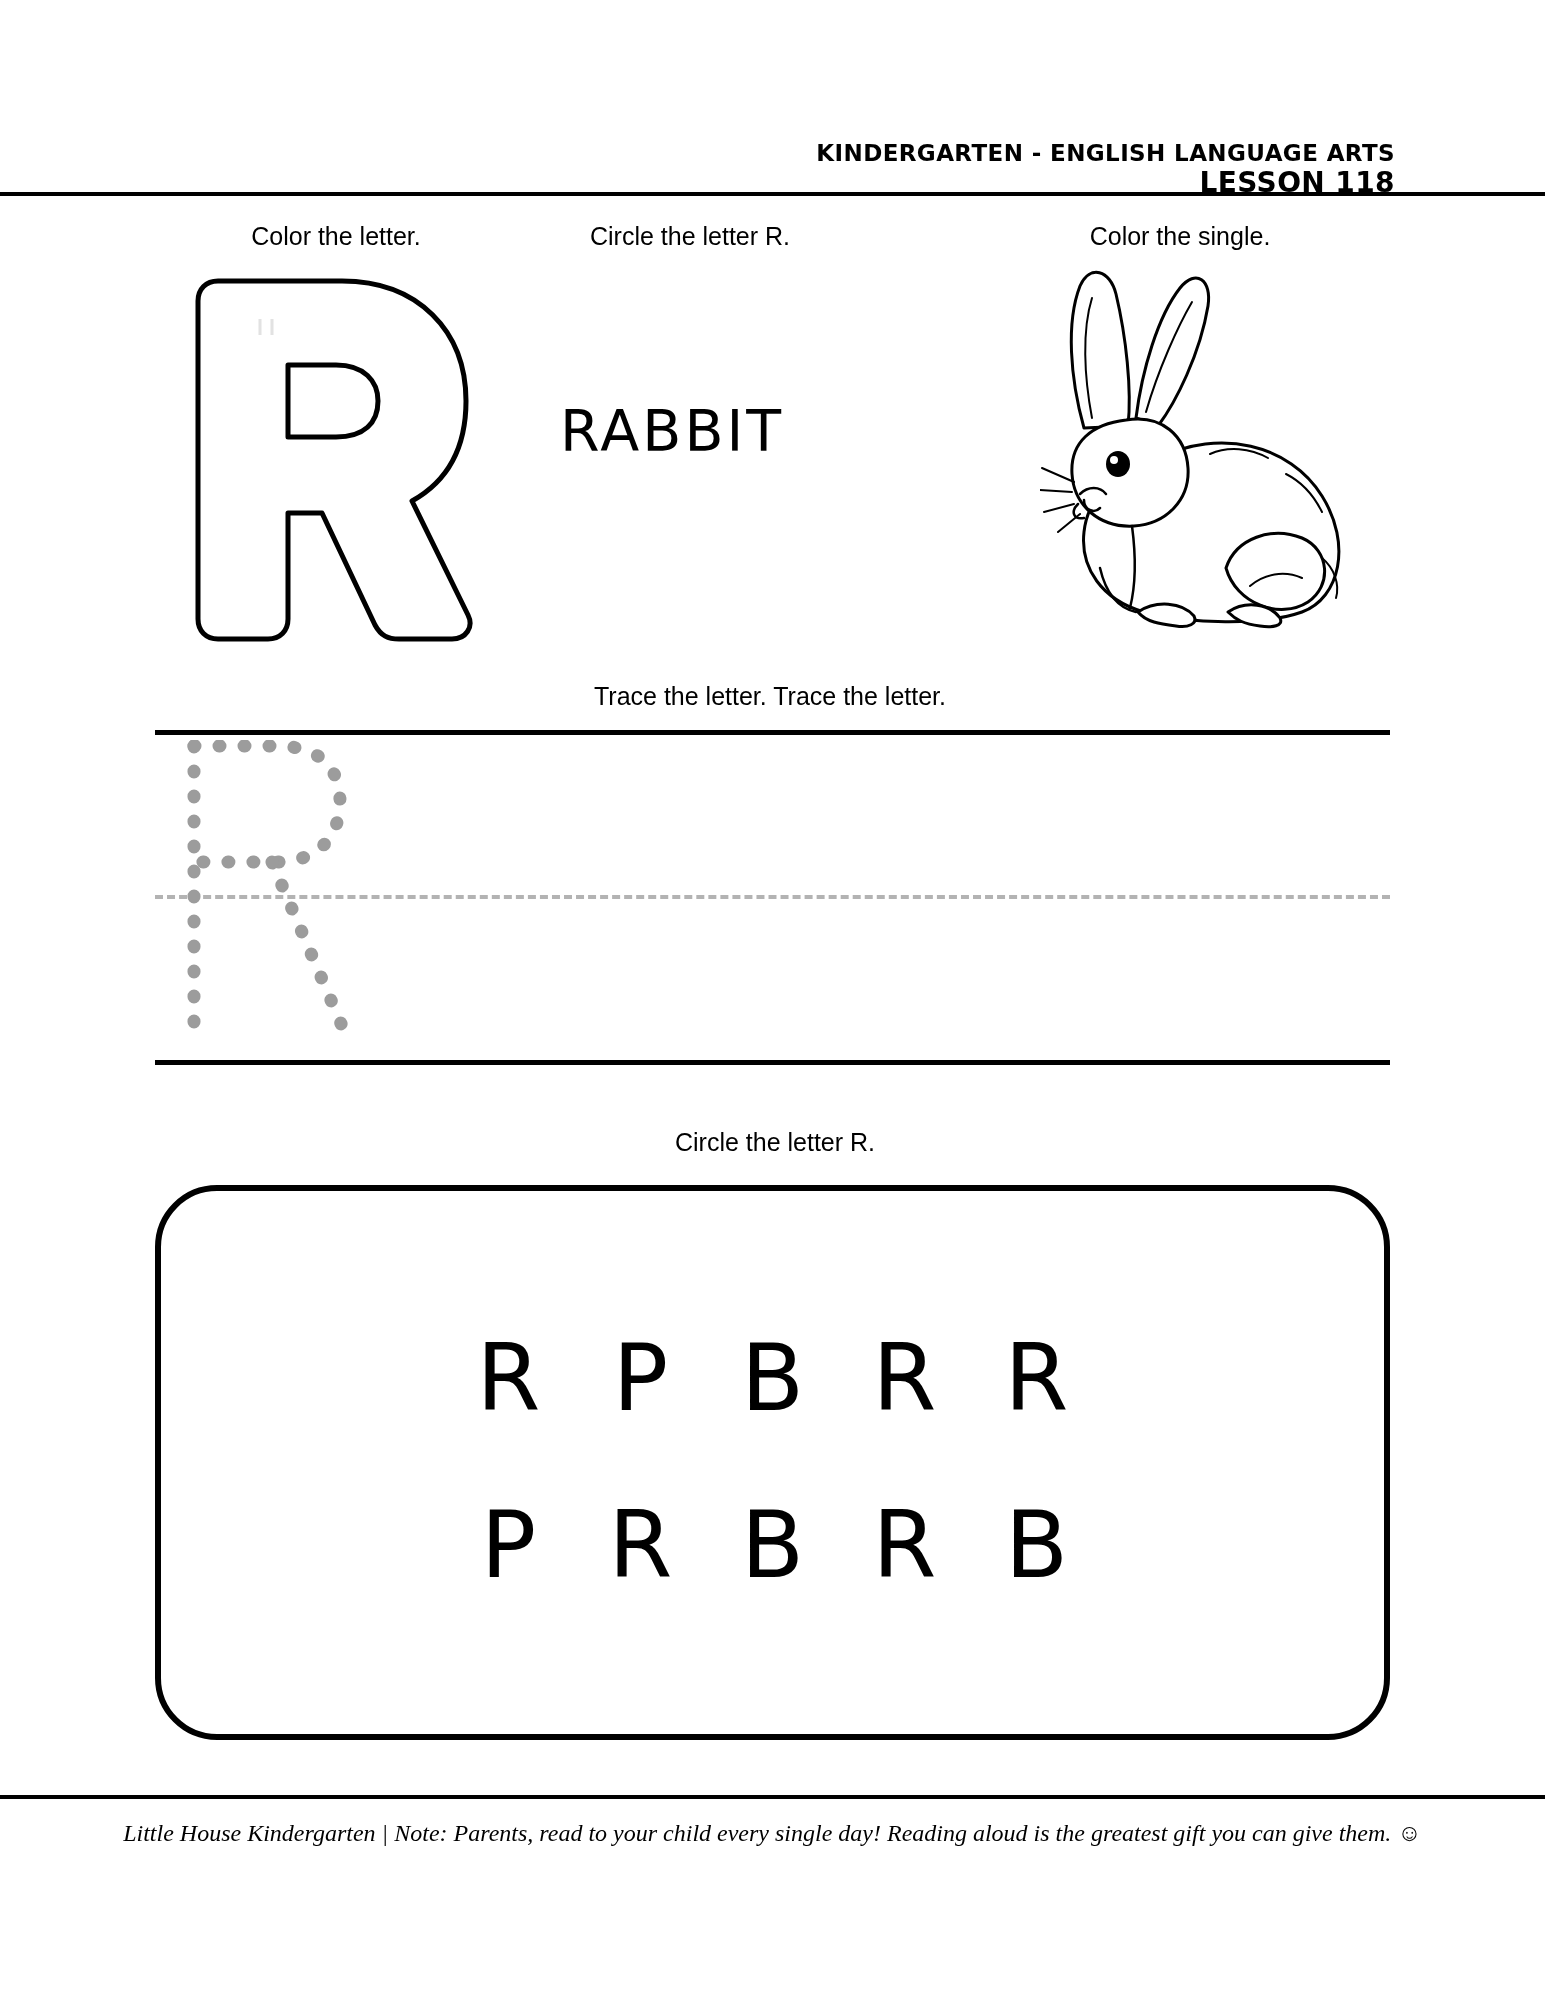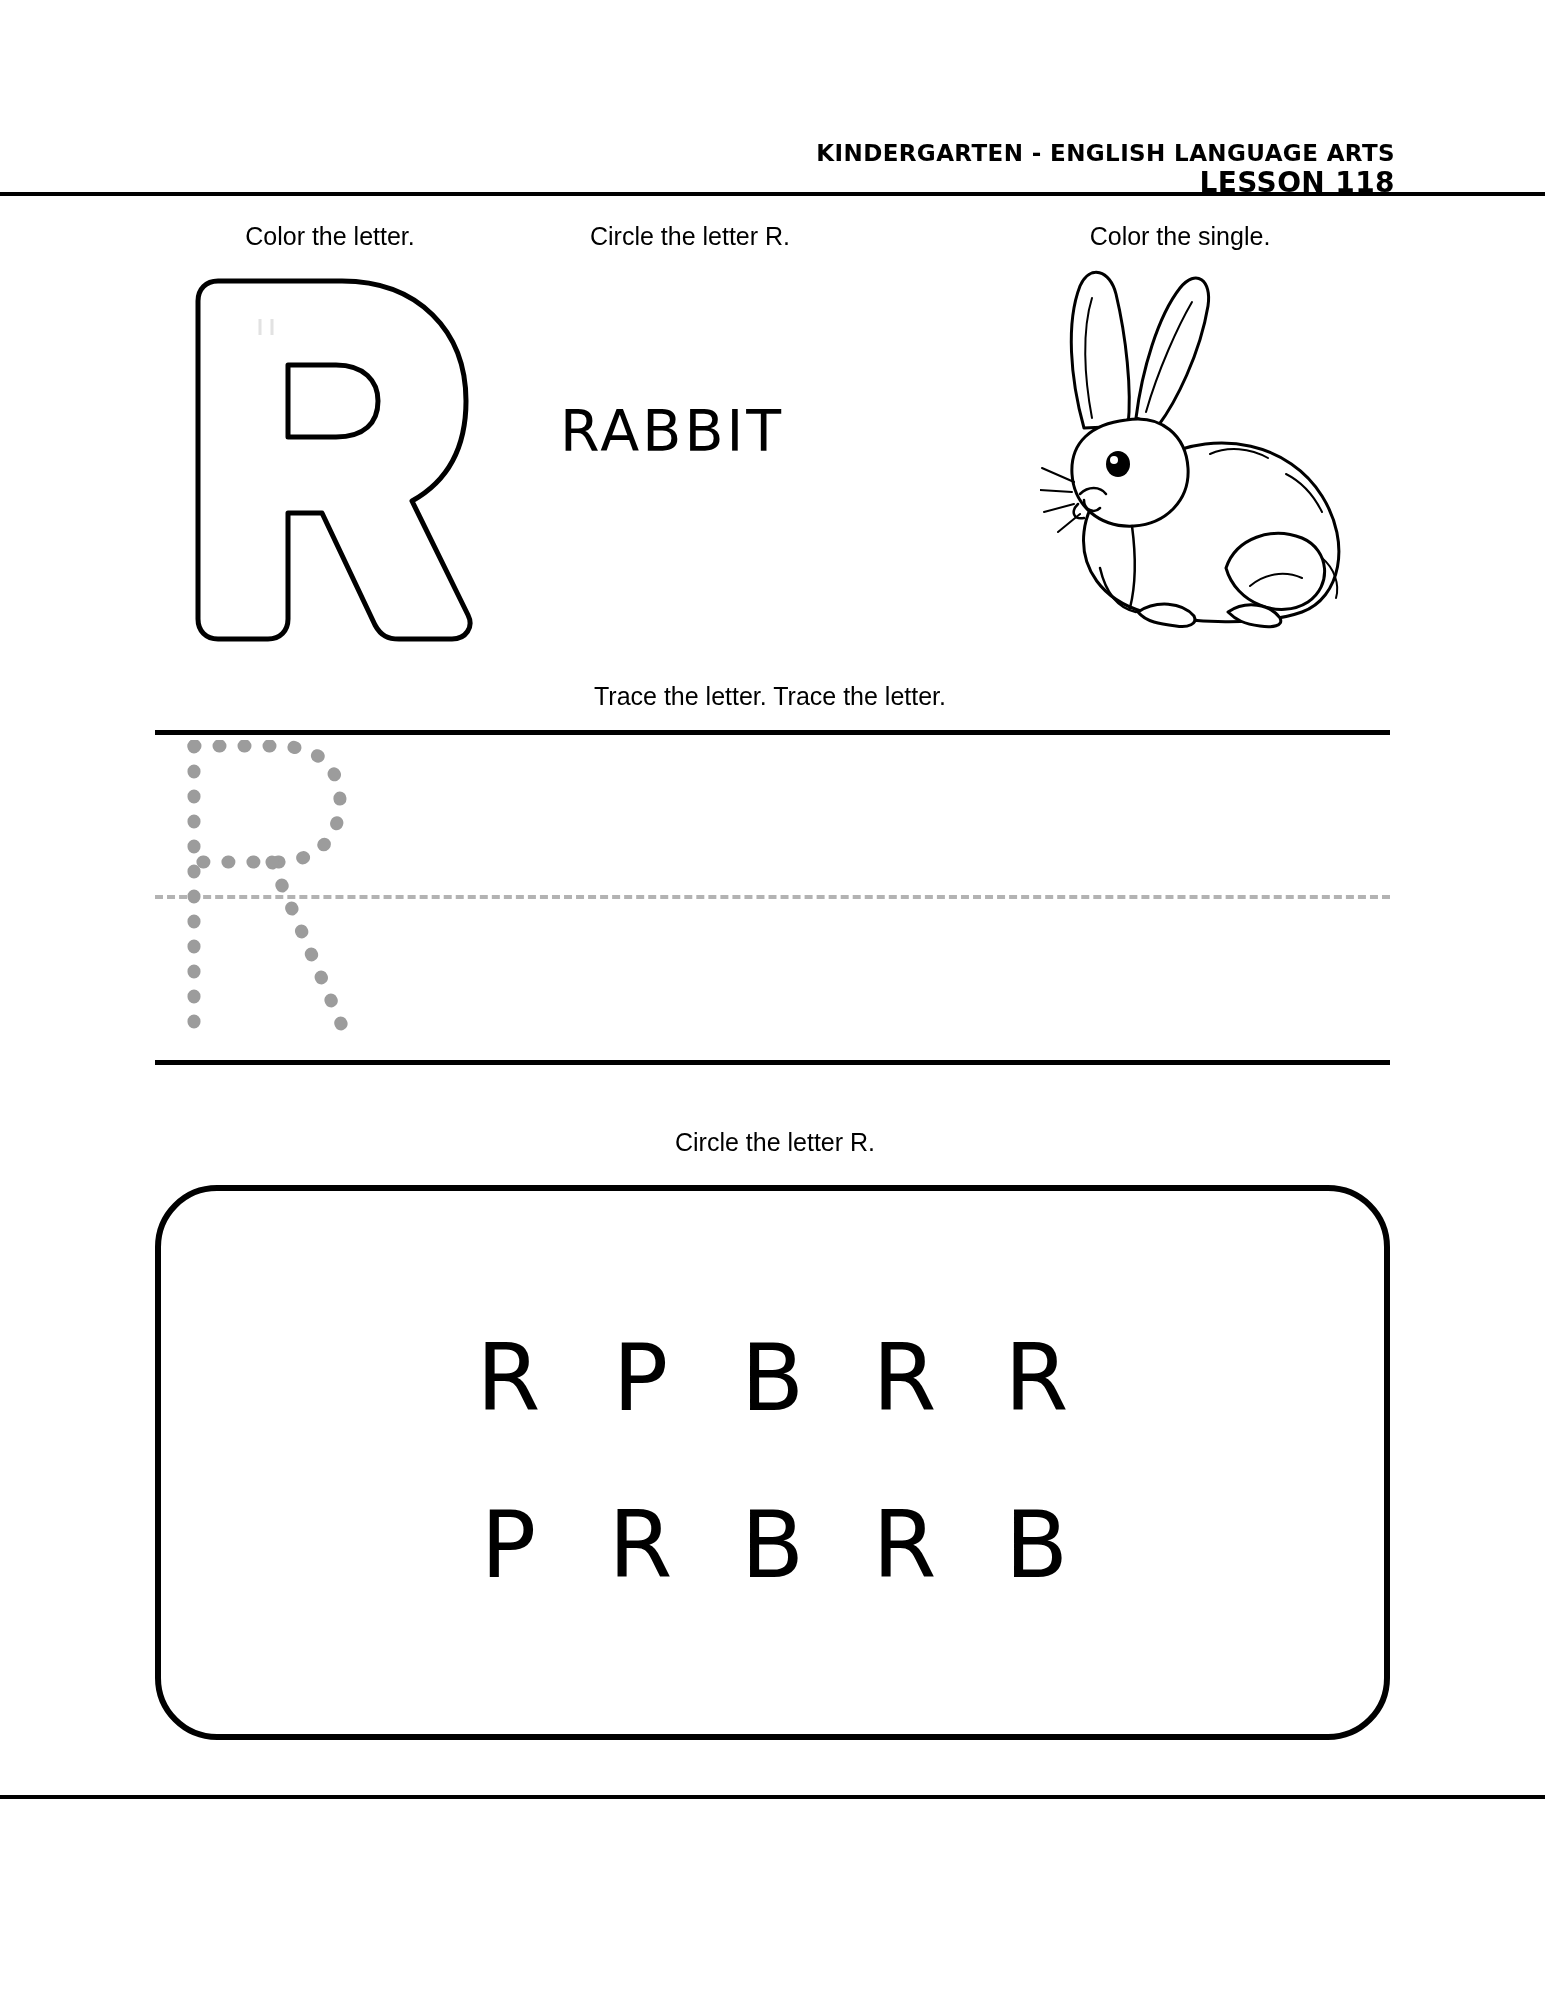--- a/index.html
+++ b/index.html
@@ -64,21 +64,21 @@
   }
 
   
   .lbl {
     position: absolute;
     font-family: "Liberation Sans", sans-serif;
     font-size: 25px;
     text-align: center;
     white-space: nowrap;
   }
-  .lbl-color-letter { left: 130px; top: 222px; width: 400px; }
+  .lbl-color-letter { left: 136px; top: 222px; width: 400px; }
   .lbl-circle-letter-1 { left: 415px; top: 222px; width: 550px; }
   .lbl-color-picture { left: 960px; top: 222px; width: 440px; }
   .lbl-trace { left: 370px; top: 682px; width: 800px; }
   .lbl-circle-letter-2 { left: 450px; top: 1128px; width: 650px; }
 
   
   .color-letter {
     position: absolute;
     left: 190px;
     top: 275px;
@@ -316,14 +316,15 @@
         <div class="letter-cell">P</div>
         <div class="letter-cell">R</div>
         <div class="letter-cell">B</div>
         <div class="letter-cell">R</div>
         <div class="letter-cell">B</div>
       </div>
     </div>
   </div>
 
   <div class="rule-bottom"></div>
+  <div class="footer">Little House Kindergarten | Note: Parents, read to your child every single day! Reading aloud is the greatest gift you can give them.  ☺</div>
 
 </div>
 
 </body></html>

